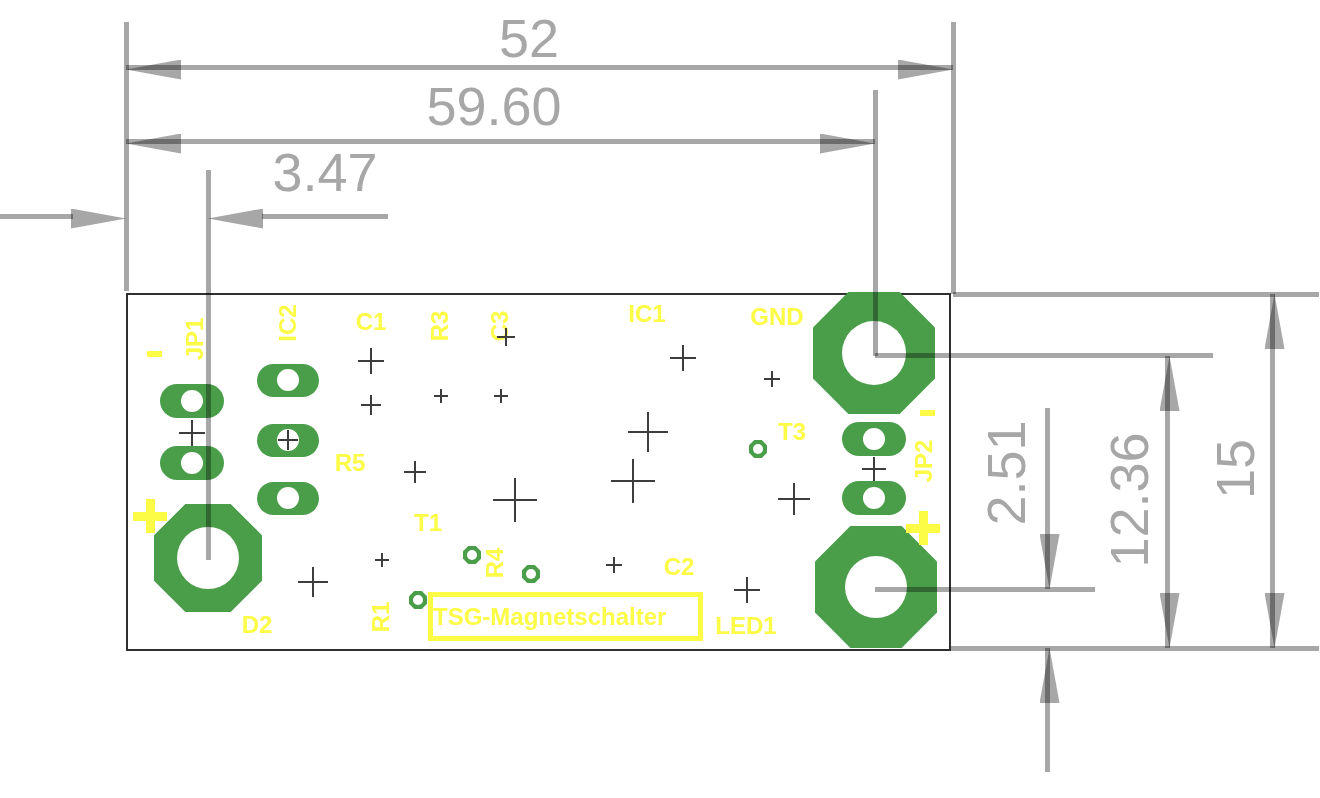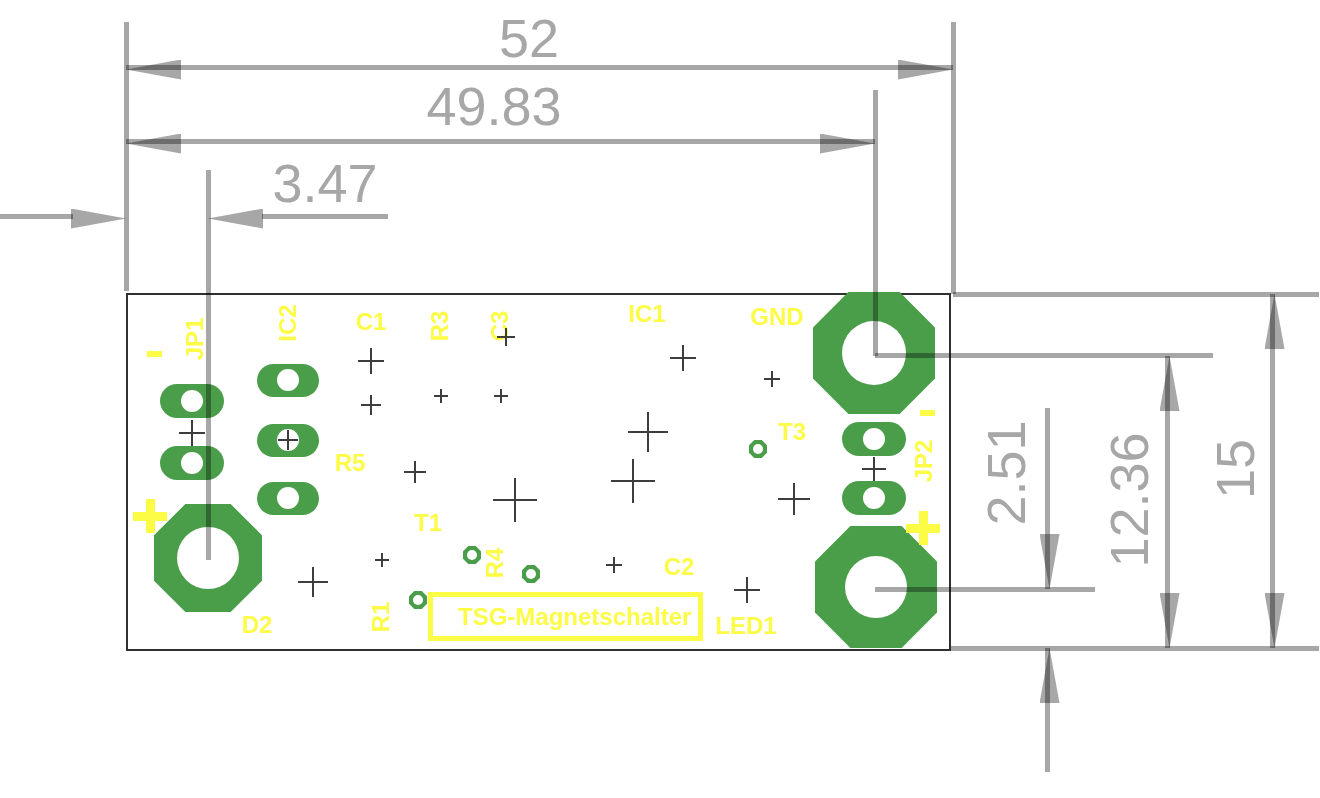--- a/index.html
+++ b/index.html
@@ -15,21 +15,21 @@
   .hole{position:absolute;background:#ffffff;border-radius:50%;}
   .via{position:absolute;background:var(--green);clip-path:polygon(29% 0,71% 0,100% 29%,100% 71%,71% 100%,29% 100%,0 71%,0 29%);}
   .cross-bar{position:absolute;background:var(--cross);}
   .silk-label{
     position:absolute;color:var(--yellow);font-weight:bold;font-size:24px;
     white-space:nowrap;transform:translate(-50%,-50%);line-height:1;
   }
   .silk-label.rot{transform:translate(-50%,-50%) rotate(-90deg);}
   .silk-bar{position:absolute;background:var(--yellow);}
   .title-box{position:absolute;border:5px solid var(--yellow);box-sizing:border-box;display:flex;align-items:center;}
-  .title-box span{color:var(--yellow);font-weight:bold;font-size:24px;padding-left:25px;white-space:nowrap;}
+  .title-box span{color:var(--yellow);font-weight:bold;font-size:24px;padding-left:0;white-space:nowrap;}
   .dim-line{position:absolute;background:var(--gray);mix-blend-mode:multiply;}
   .dim-arrow{position:absolute;background:var(--gray);mix-blend-mode:multiply;}
   .dim-arrow.left{clip-path:polygon(100% 0,100% 100%,0 50%);}
   .dim-arrow.right{clip-path:polygon(0 0,0 100%,100% 50%);}
   .dim-arrow.up{clip-path:polygon(0 100%,100% 100%,50% 0);}
   .dim-arrow.down{clip-path:polygon(0 0,100% 0,50% 100%);}
   .dim-text{
     position:absolute;color:var(--gray);font-size:54px;line-height:1;white-space:nowrap;
     transform:translate(-50%,-50%);mix-blend-mode:multiply;
   }
@@ -216,19 +216,19 @@
       <div class="dim-arrow right" style="left: 820px; top: 133.5px; width: 55px; height: 20px;"></div>
       <div class="dim-arrow right" style="left: 71px; top: 208.5px; width: 55px; height: 20px;"></div>
       <div class="dim-arrow left" style="left: 208px; top: 208.5px; width: 55px; height: 20px;"></div>
       <div class="dim-arrow up" style="left: 1264.5px; top: 294px; width: 20px; height: 55px;"></div>
       <div class="dim-arrow down" style="left: 1264.5px; top: 593px; width: 20px; height: 55px;"></div>
       <div class="dim-arrow up" style="left: 1159.5px; top: 356px; width: 20px; height: 55px;"></div>
       <div class="dim-arrow down" style="left: 1159.5px; top: 593px; width: 20px; height: 55px;"></div>
       <div class="dim-arrow down" style="left: 1039.5px; top: 534px; width: 20px; height: 55px;"></div>
       <div class="dim-arrow up" style="left: 1039.5px; top: 648px; width: 20px; height: 55px;"></div>
       <div class="dim-text" style="left: 529px; top: 38px;">52</div>
-      <div class="dim-text" style="left: 494px; top: 106px;">49.83</div>
-      <div class="dim-text" style="left: 325px; top: 183px;">3.47</div>
+      <div class="dim-text" style="left: 494px; top: 106px;">59.60</div>
+      <div class="dim-text" style="left: 325px; top: 172px;">3.47</div>
       <div class="dim-text rot" style="left: 1006px; top: 473px;">2.51</div>
       <div class="dim-text rot" style="left: 1129px; top: 500px;">12.36</div>
       <div class="dim-text rot" style="left: 1235px; top: 469px;">15</div>
     </div>
 </div>
 
 </body></html>

